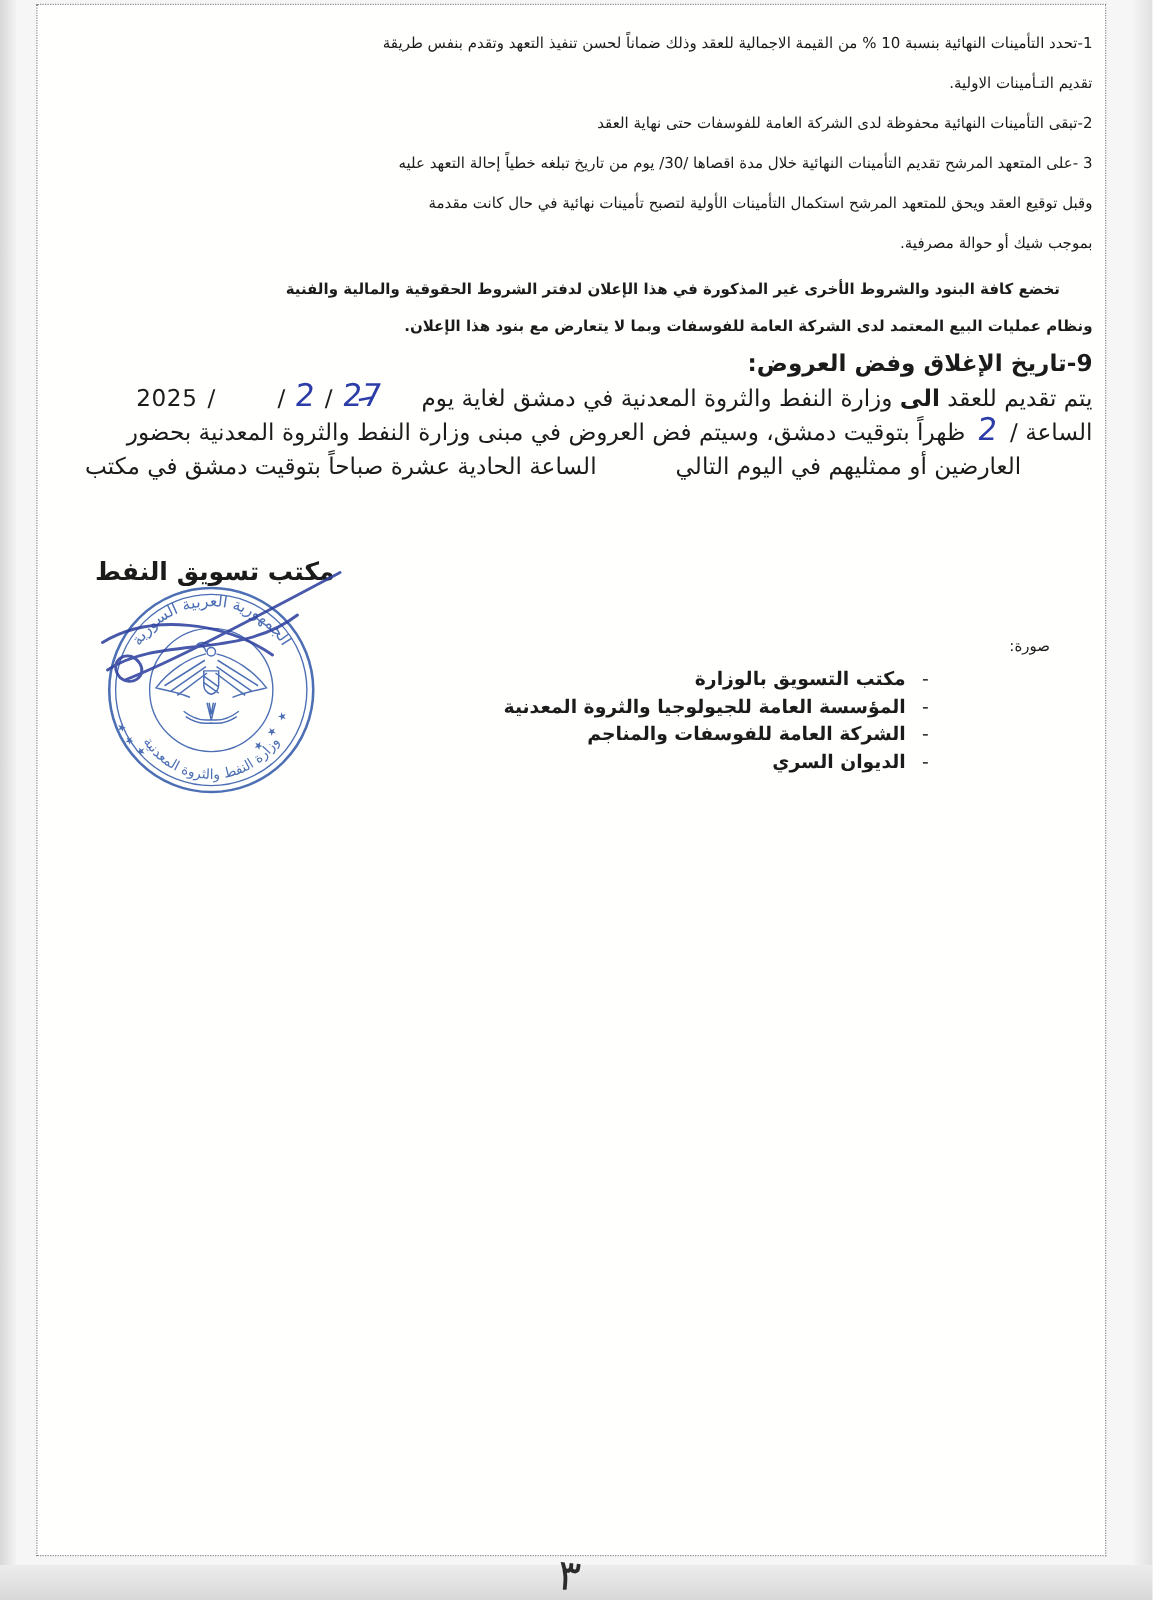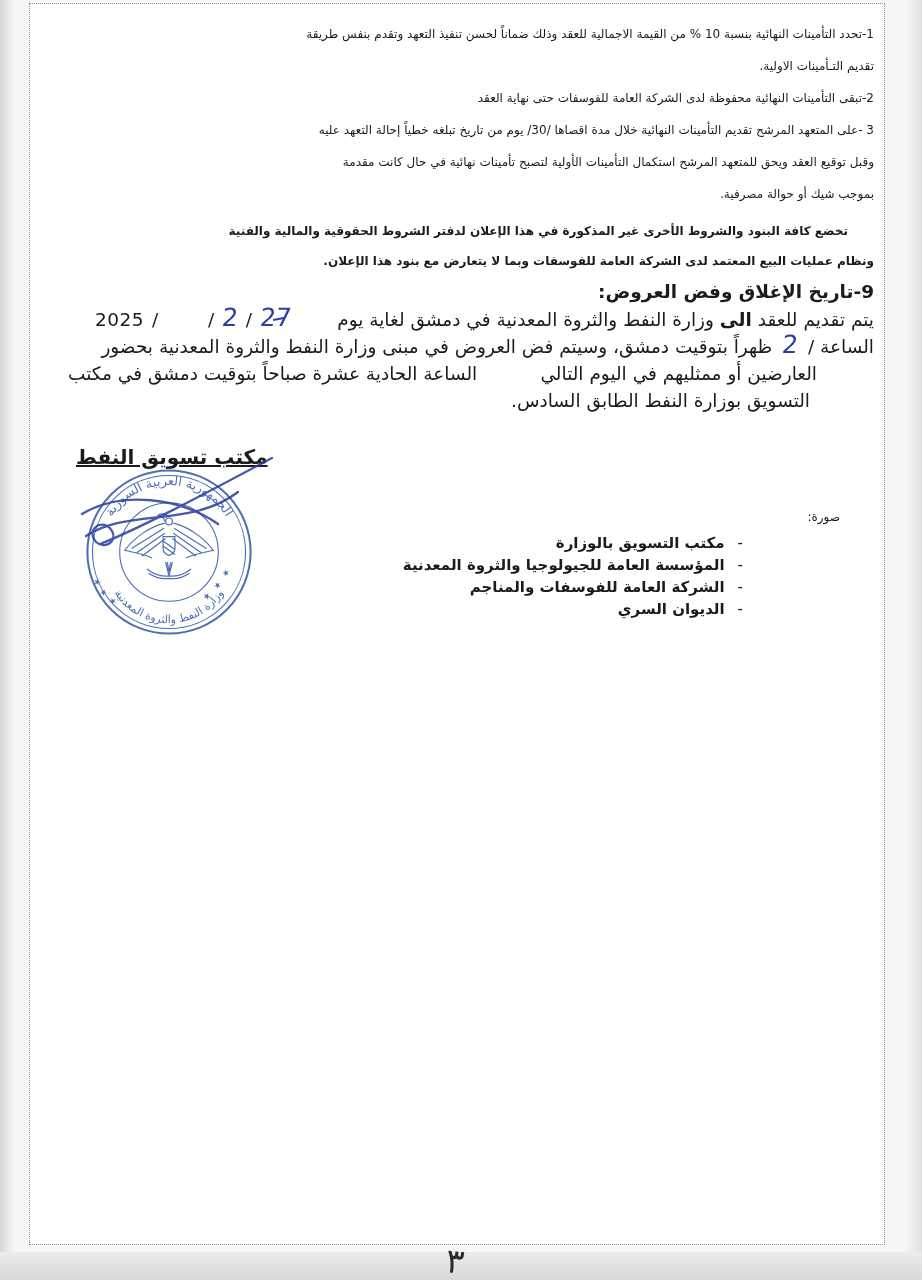--- a/index.html
+++ b/index.html
@@ -35,33 +35,33 @@
   .txtline{font-size:18.5px;line-height:27px;letter-spacing:-0.2px;}
   .txtline b{font-weight:bold;}
   
   .hw{
     display:inline-block;color:#2c3da8;font-size:25px;line-height:20px;
     transform:skewX(-6deg);font-weight:normal;
   }
   .daywrap{position:relative;display:inline-block;}
   .bar7{position:absolute;left:13px;top:12px;width:11px;height:2px;
     background:#2c3da8;transform:rotate(-10deg);}
-  .dateblock{display:inline-flex;direction:ltr;align-items:baseline;margin-right:40px;}
+  .dateblock{display:inline-flex;direction:ltr;align-items:baseline;margin-right:26px;}
   .dsep{margin:0 8px;}
   .dblank{display:inline-block;width:34px;}
   .dyear{letter-spacing:0.5px;}
   .hourline .hw{margin:0 10px;}
   .attrow{position:relative;height:27px;font-size:18.5px;line-height:27px;}
   .att-right{position:absolute;right:57px;white-space:nowrap;}
   .att-left{position:absolute;left:24px;white-space:nowrap;}
   .att2{position:absolute;right:64px;white-space:nowrap;}
   
   .sig-title{
     position:absolute;left:46px;top:441px;font-size:20px;font-weight:bold;
-    white-space:nowrap;z-index:3;direction:rtl;text-decoration:underline;
+    white-space:nowrap;z-index:3;direction:rtl;
   }
   .stamp-svg{position:absolute;left:54px;top:463px;z-index:2;opacity:0.92;}
   .sig-svg{position:absolute;left:36px;top:444px;z-index:4;}
   
   .copy-label{position:absolute;right:44px;top:506px;font-size:12px;}
   .copy-list{position:absolute;right:141px;top:529px;direction:rtl;text-align:right;}
   .copy-row{display:flex;direction:rtl;gap:13px;font-size:15px;font-weight:bold;
     line-height:21px;margin-bottom:1px;white-space:nowrap;}
   .copy-dash{font-weight:normal;}
   
@@ -109,23 +109,20 @@
         </span>
     </div>
 
     <div class="txtline hourline">
       <span>الساعة /</span><span class="hw">2</span><span>ظهراً بتوقيت دمشق، وسيتم فض العروض في مبنى وزارة النفط والثروة المعدنية بحضور</span>
     </div>
 
     <div class="attrow">
       <span class="att-right">العارضين أو ممثليهم في اليوم التالي</span>
       <span class="att-left">الساعة الحادية عشرة صباحاً بتوقيت دمشق في مكتب</span>
-    </div>
-    <div class="attrow">
-      <span class="att2">التسويق بوزارة النفط الطابق السادس.</span>
     </div>
   </div>
 
   <div class="sig-title">مكتب تسويق النفط</div>
 
   <svg class="stamp-svg" width="170" height="170" viewBox="0 0 200 200">
     <defs>
       <path id="arcTop" d="M 25,125 A 79 79 0 1 1 175,125" fill="none"></path>
       <path id="arcBot" d="M 28,132 A 76 76 0 0 0 172,132" fill="none"></path>
     </defs>

